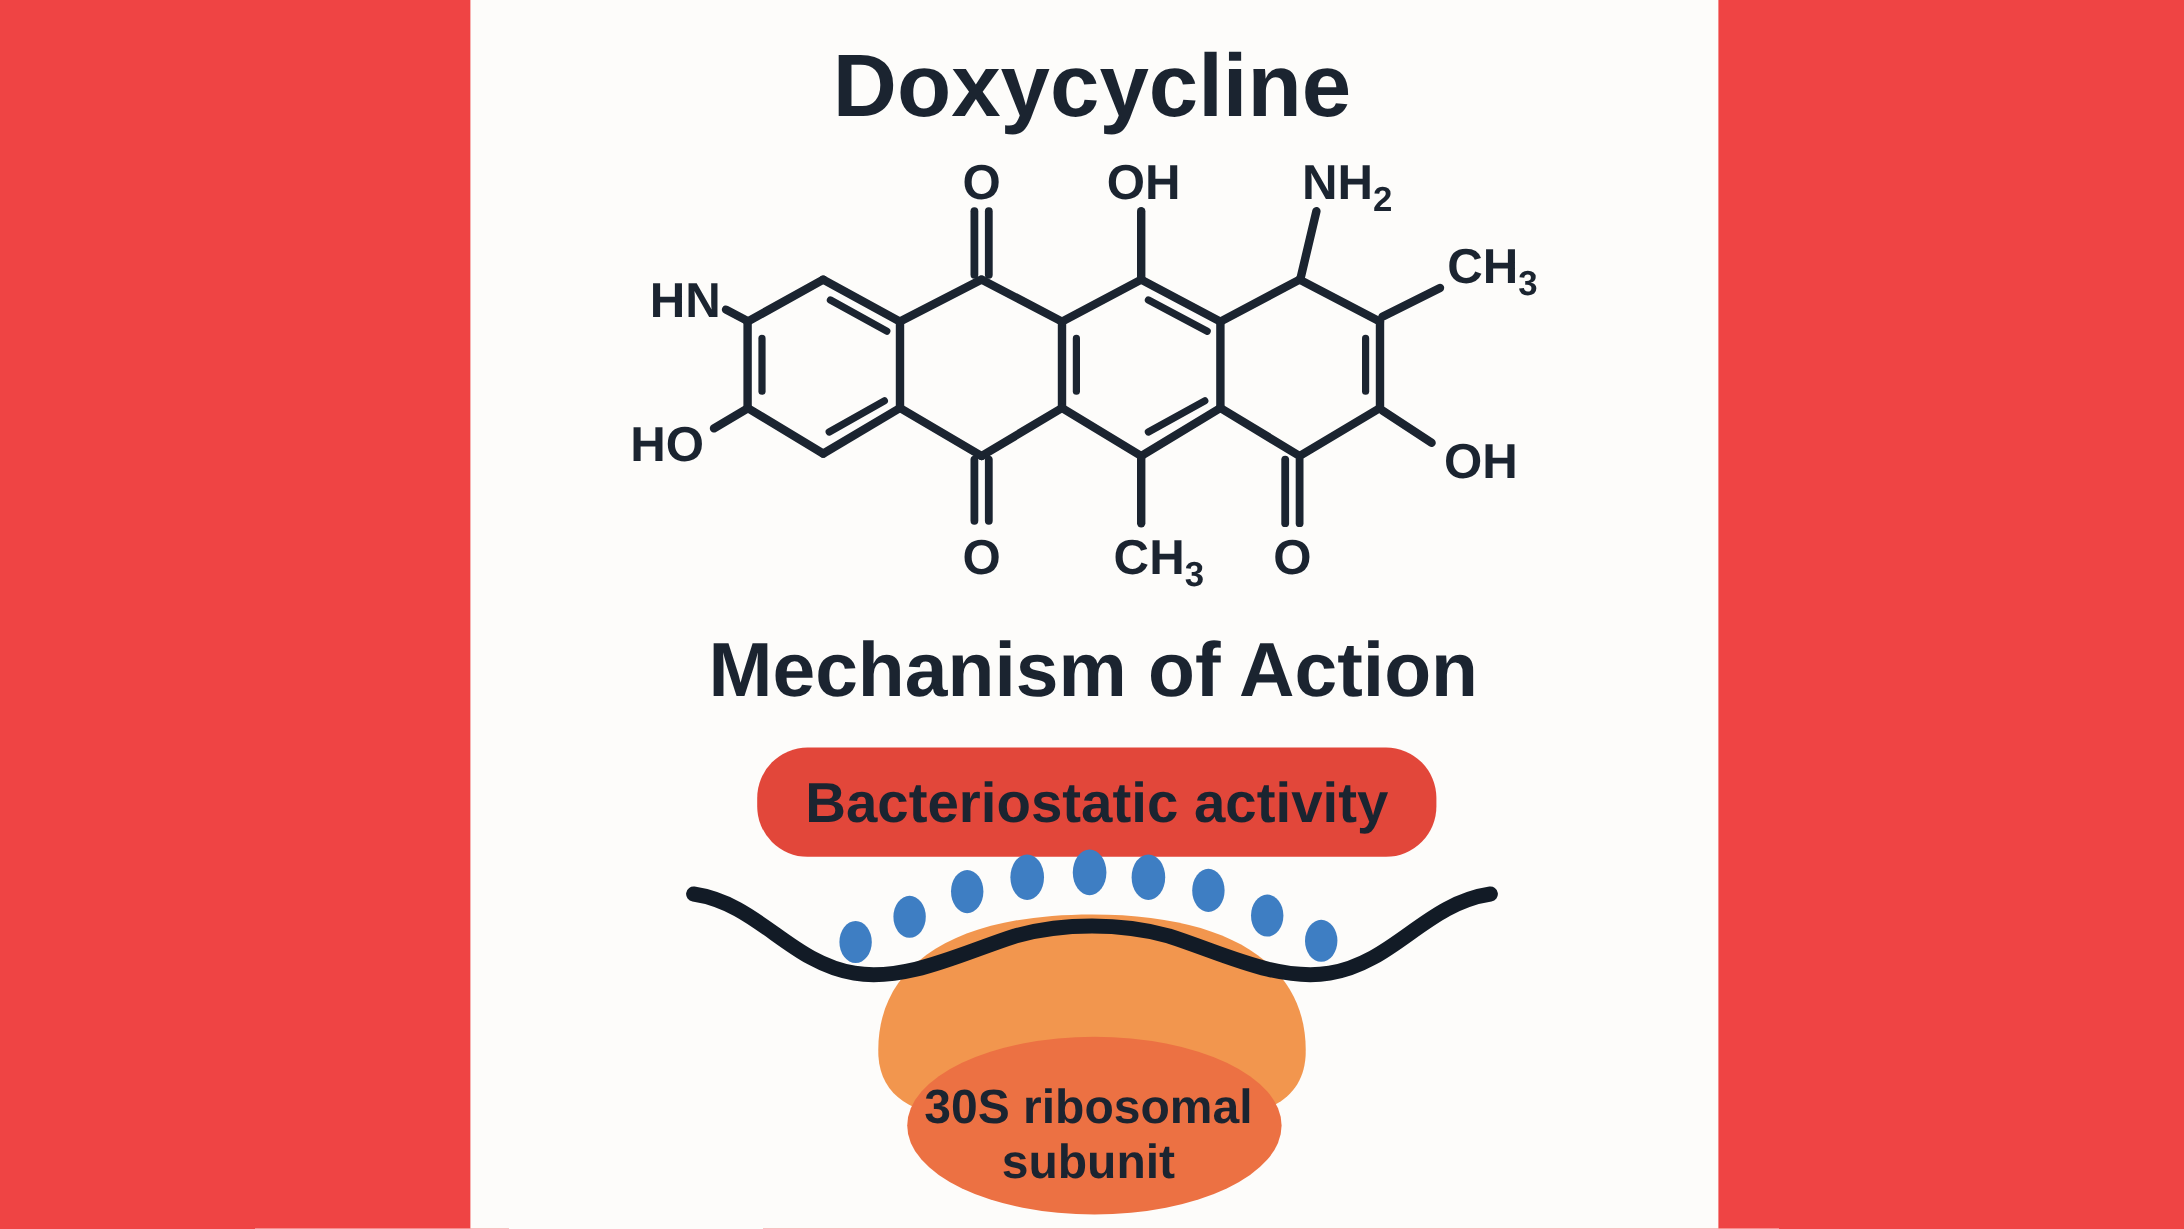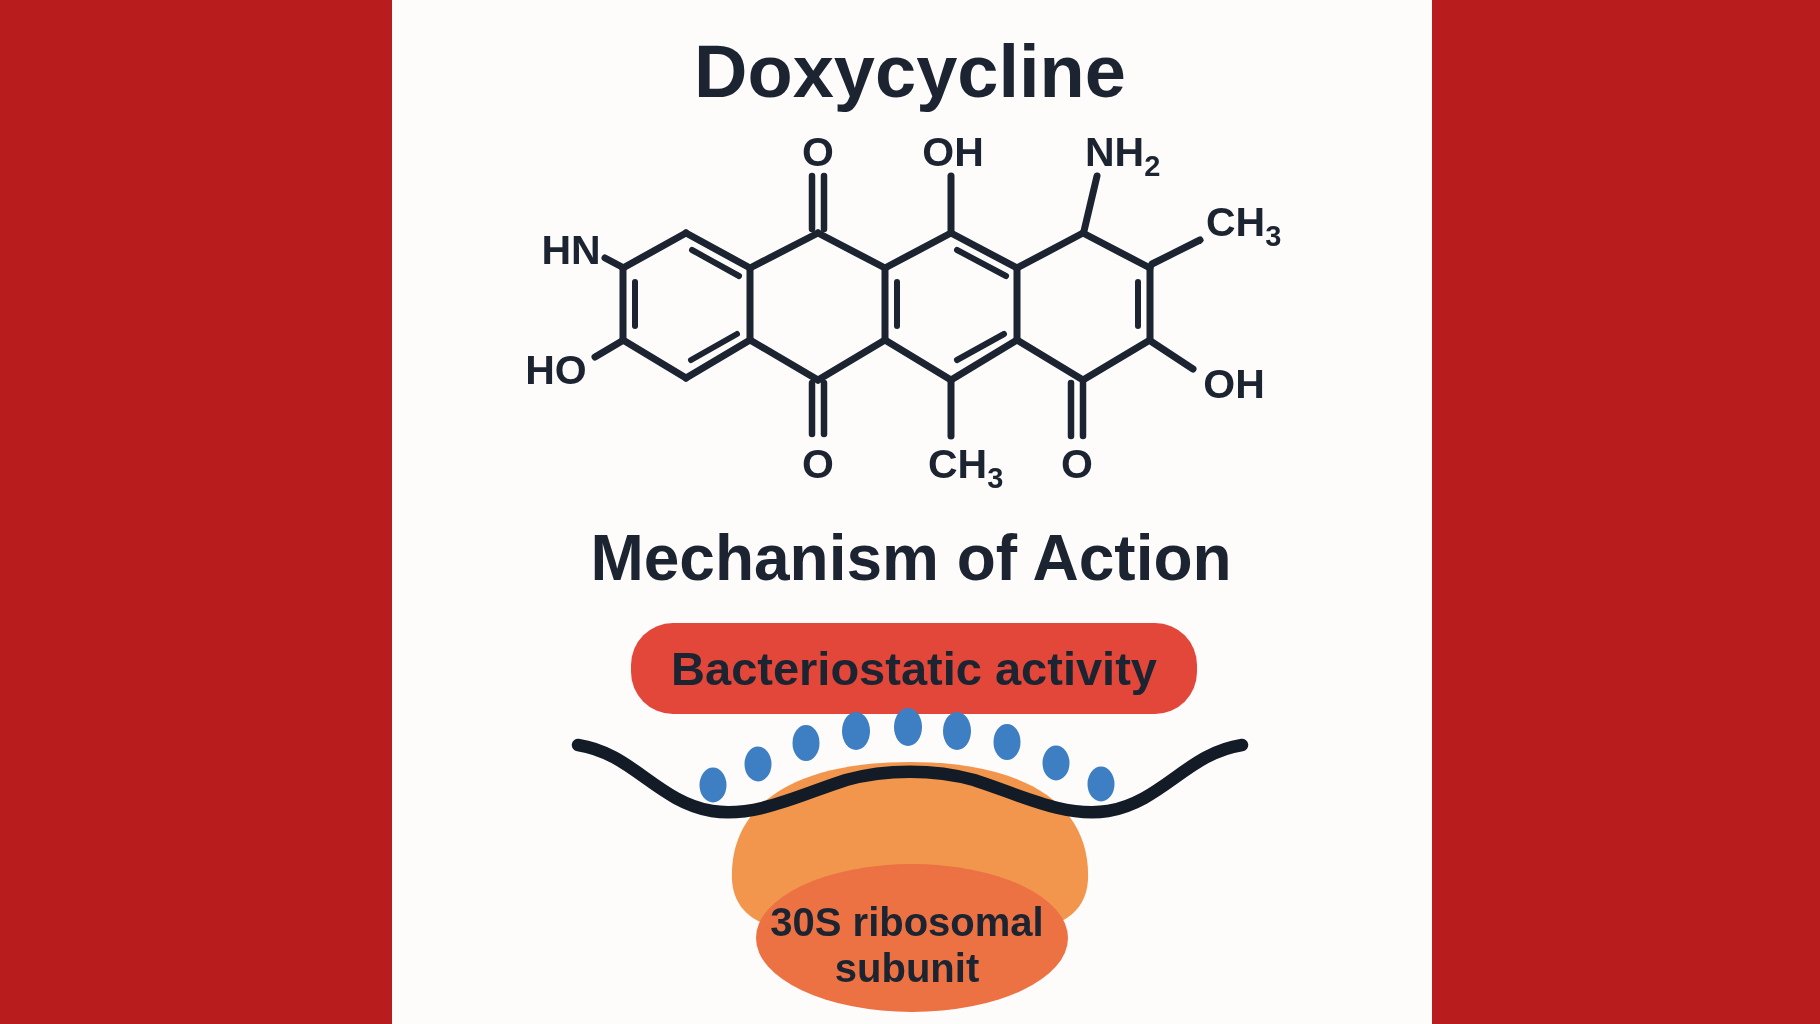--- a/index.html
+++ b/index.html
@@ -4,21 +4,21 @@
 <style>
   html, body {
     margin: 0;
     padding: 0;
     background: #ffffff;
   }
   .canvas {
     position: relative;
     width: 1820px;
     height: 1024px;
-    background: #b91c1c;
+    background: #ef4444;
     overflow: hidden;
   }
   svg text {
     font-family: "Liberation Sans", sans-serif;
     fill: #1B2430;
   }
   .t-title   { font-size: 74px; font-weight: 700; }
   .t-heading { font-size: 64px; font-weight: 700; }
   .t-atom    { font-size: 41px; font-weight: 700; }
   .t-sub     { font-size: 29px; font-weight: 700; }

